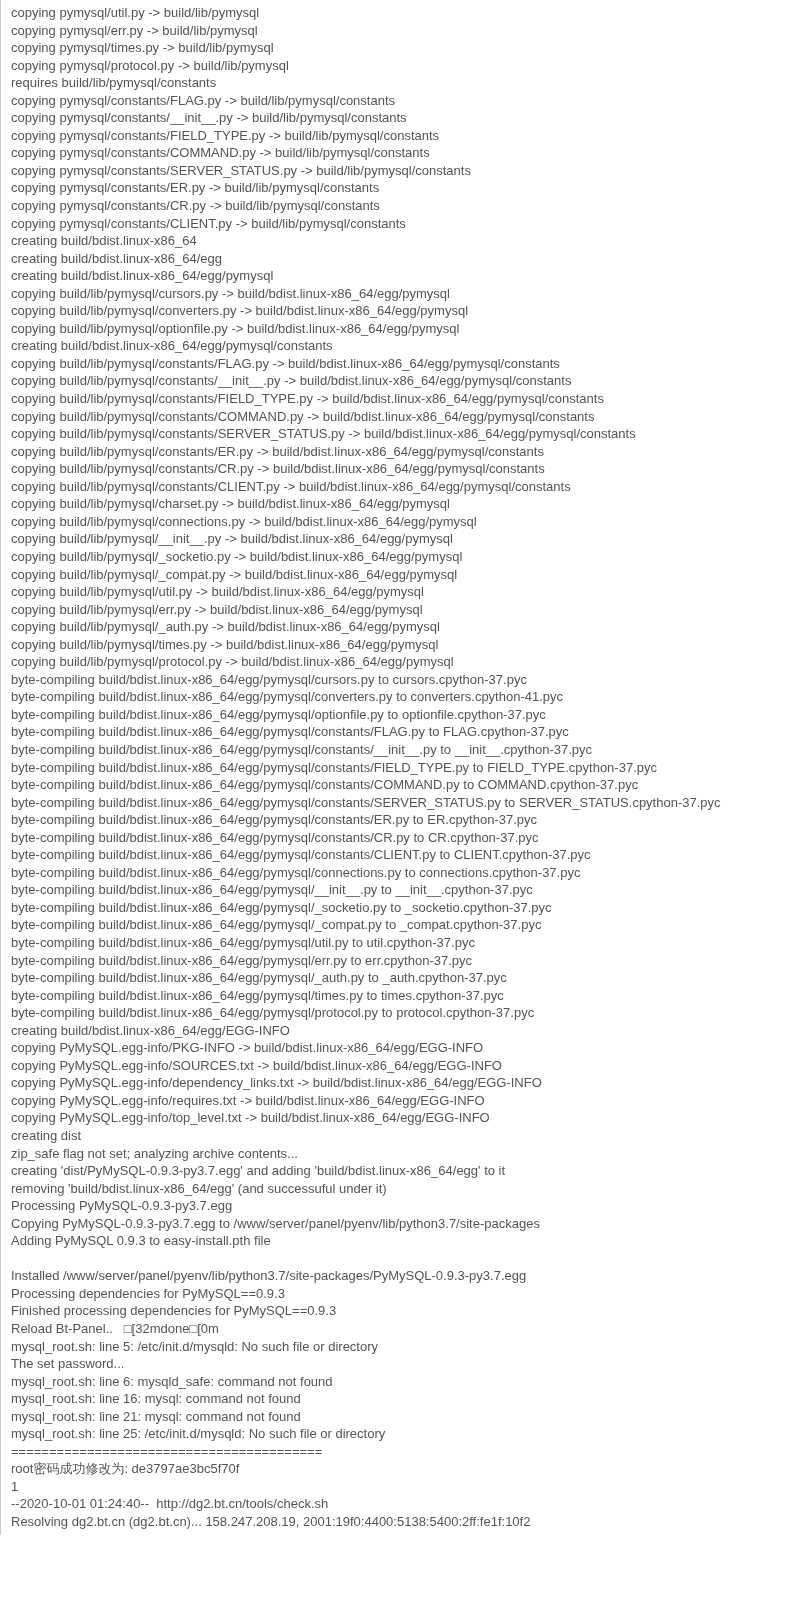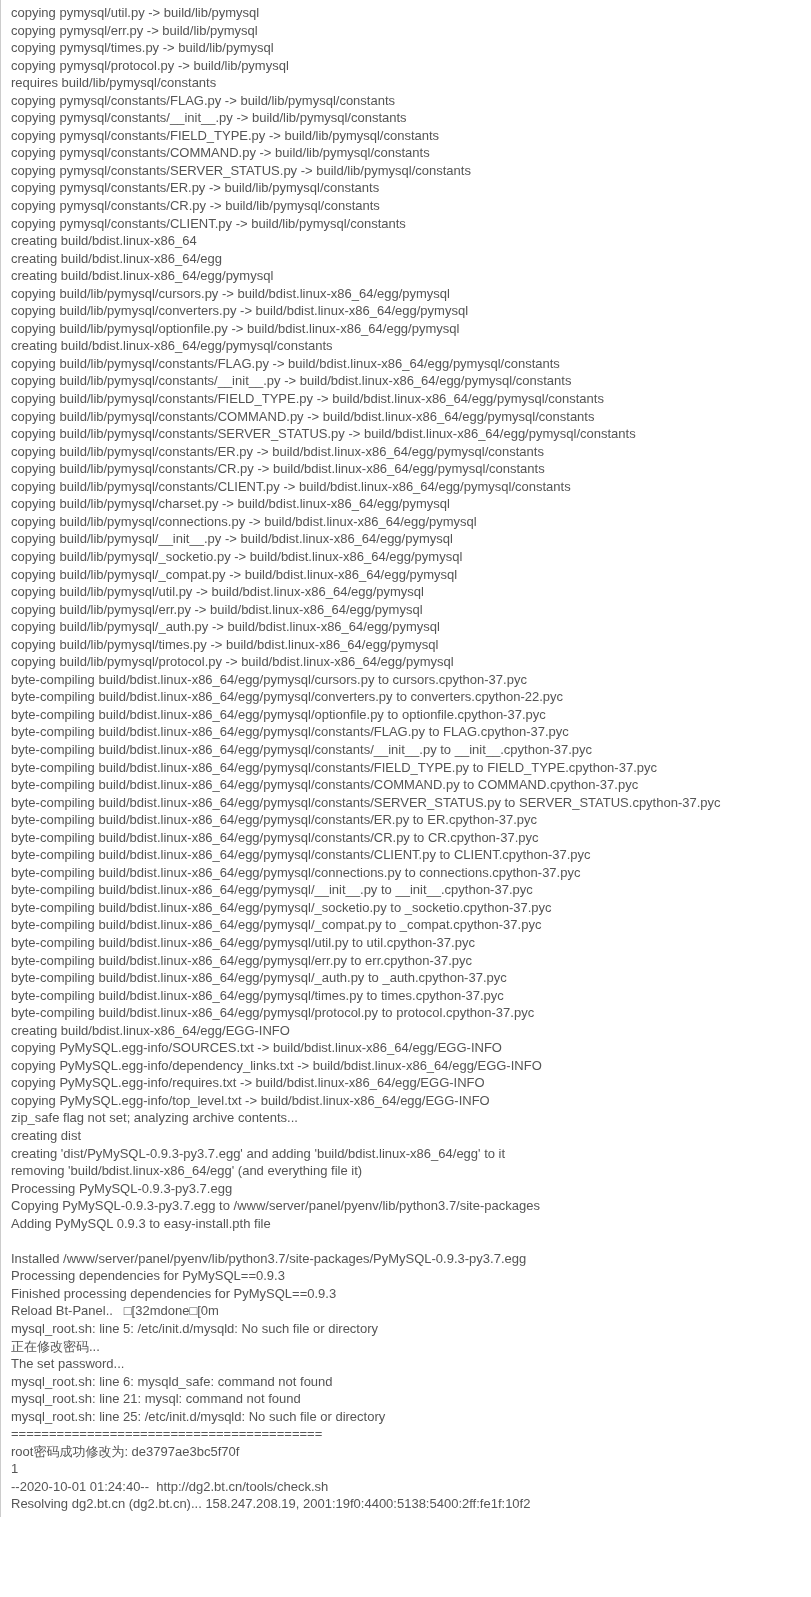--- a/index.html
+++ b/index.html
@@ -55,60 +55,61 @@
     <div class="term-line">copying build/lib/pymysql/connections.py -&gt; build/bdist.linux-x86_64/egg/pymysql</div>
     <div class="term-line">copying build/lib/pymysql/__init__.py -&gt; build/bdist.linux-x86_64/egg/pymysql</div>
     <div class="term-line">copying build/lib/pymysql/_socketio.py -&gt; build/bdist.linux-x86_64/egg/pymysql</div>
     <div class="term-line">copying build/lib/pymysql/_compat.py -&gt; build/bdist.linux-x86_64/egg/pymysql</div>
     <div class="term-line">copying build/lib/pymysql/util.py -&gt; build/bdist.linux-x86_64/egg/pymysql</div>
     <div class="term-line">copying build/lib/pymysql/err.py -&gt; build/bdist.linux-x86_64/egg/pymysql</div>
     <div class="term-line">copying build/lib/pymysql/_auth.py -&gt; build/bdist.linux-x86_64/egg/pymysql</div>
     <div class="term-line">copying build/lib/pymysql/times.py -&gt; build/bdist.linux-x86_64/egg/pymysql</div>
     <div class="term-line">copying build/lib/pymysql/protocol.py -&gt; build/bdist.linux-x86_64/egg/pymysql</div>
     <div class="term-line">byte-compiling build/bdist.linux-x86_64/egg/pymysql/cursors.py to cursors.cpython-37.pyc</div>
-    <div class="term-line">byte-compiling build/bdist.linux-x86_64/egg/pymysql/converters.py to converters.cpython-22.pyc</div>
+    <div class="term-line">byte-compiling build/bdist.linux-x86_64/egg/pymysql/converters.py to converters.cpython-41.pyc</div>
     <div class="term-line">byte-compiling build/bdist.linux-x86_64/egg/pymysql/optionfile.py to optionfile.cpython-37.pyc</div>
     <div class="term-line">byte-compiling build/bdist.linux-x86_64/egg/pymysql/constants/FLAG.py to FLAG.cpython-37.pyc</div>
     <div class="term-line">byte-compiling build/bdist.linux-x86_64/egg/pymysql/constants/__init__.py to __init__.cpython-37.pyc</div>
     <div class="term-line">byte-compiling build/bdist.linux-x86_64/egg/pymysql/constants/FIELD_TYPE.py to FIELD_TYPE.cpython-37.pyc</div>
     <div class="term-line">byte-compiling build/bdist.linux-x86_64/egg/pymysql/constants/COMMAND.py to COMMAND.cpython-37.pyc</div>
     <div class="term-line">byte-compiling build/bdist.linux-x86_64/egg/pymysql/constants/SERVER_STATUS.py to SERVER_STATUS.cpython-37.pyc</div>
     <div class="term-line">byte-compiling build/bdist.linux-x86_64/egg/pymysql/constants/ER.py to ER.cpython-37.pyc</div>
     <div class="term-line">byte-compiling build/bdist.linux-x86_64/egg/pymysql/constants/CR.py to CR.cpython-37.pyc</div>
     <div class="term-line">byte-compiling build/bdist.linux-x86_64/egg/pymysql/constants/CLIENT.py to CLIENT.cpython-37.pyc</div>
     <div class="term-line">byte-compiling build/bdist.linux-x86_64/egg/pymysql/connections.py to connections.cpython-37.pyc</div>
     <div class="term-line">byte-compiling build/bdist.linux-x86_64/egg/pymysql/__init__.py to __init__.cpython-37.pyc</div>
     <div class="term-line">byte-compiling build/bdist.linux-x86_64/egg/pymysql/_socketio.py to _socketio.cpython-37.pyc</div>
     <div class="term-line">byte-compiling build/bdist.linux-x86_64/egg/pymysql/_compat.py to _compat.cpython-37.pyc</div>
     <div class="term-line">byte-compiling build/bdist.linux-x86_64/egg/pymysql/util.py to util.cpython-37.pyc</div>
     <div class="term-line">byte-compiling build/bdist.linux-x86_64/egg/pymysql/err.py to err.cpython-37.pyc</div>
     <div class="term-line">byte-compiling build/bdist.linux-x86_64/egg/pymysql/_auth.py to _auth.cpython-37.pyc</div>
     <div class="term-line">byte-compiling build/bdist.linux-x86_64/egg/pymysql/times.py to times.cpython-37.pyc</div>
     <div class="term-line">byte-compiling build/bdist.linux-x86_64/egg/pymysql/protocol.py to protocol.cpython-37.pyc</div>
     <div class="term-line">creating build/bdist.linux-x86_64/egg/EGG-INFO</div>
+    <div class="term-line">copying PyMySQL.egg-info/PKG-INFO -&gt; build/bdist.linux-x86_64/egg/EGG-INFO</div>
     <div class="term-line">copying PyMySQL.egg-info/SOURCES.txt -&gt; build/bdist.linux-x86_64/egg/EGG-INFO</div>
     <div class="term-line">copying PyMySQL.egg-info/dependency_links.txt -&gt; build/bdist.linux-x86_64/egg/EGG-INFO</div>
     <div class="term-line">copying PyMySQL.egg-info/requires.txt -&gt; build/bdist.linux-x86_64/egg/EGG-INFO</div>
     <div class="term-line">copying PyMySQL.egg-info/top_level.txt -&gt; build/bdist.linux-x86_64/egg/EGG-INFO</div>
+    <div class="term-line">creating dist</div>
     <div class="term-line">zip_safe flag not set; analyzing archive contents...</div>
-    <div class="term-line">creating dist</div>
     <div class="term-line">creating 'dist/PyMySQL-0.9.3-py3.7.egg' and adding 'build/bdist.linux-x86_64/egg' to it</div>
-    <div class="term-line">removing 'build/bdist.linux-x86_64/egg' (and everything file it)</div>
+    <div class="term-line">removing 'build/bdist.linux-x86_64/egg' (and successuful under it)</div>
     <div class="term-line">Processing PyMySQL-0.9.3-py3.7.egg</div>
     <div class="term-line">Copying PyMySQL-0.9.3-py3.7.egg to /www/server/panel/pyenv/lib/python3.7/site-packages</div>
     <div class="term-line">Adding PyMySQL 0.9.3 to easy-install.pth file</div>
     <div class="term-line">&nbsp;</div>
     <div class="term-line">Installed /www/server/panel/pyenv/lib/python3.7/site-packages/PyMySQL-0.9.3-py3.7.egg</div>
     <div class="term-line">Processing dependencies for PyMySQL==0.9.3</div>
     <div class="term-line">Finished processing dependencies for PyMySQL==0.9.3</div>
     <div class="term-line">Reload Bt-Panel..   □[32mdone□[0m</div>
     <div class="term-line">mysql_root.sh: line 5: /etc/init.d/mysqld: No such file or directory</div>
-    <div class="term-line">正在修改密码...</div>
     <div class="term-line">The set password...</div>
     <div class="term-line">mysql_root.sh: line 6: mysqld_safe: command not found</div>
+    <div class="term-line">mysql_root.sh: line 16: mysql: command not found</div>
     <div class="term-line">mysql_root.sh: line 21: mysql: command not found</div>
     <div class="term-line">mysql_root.sh: line 25: /etc/init.d/mysqld: No such file or directory</div>
     <div class="term-line">=========================================</div>
     <div class="term-line">root密码成功修改为: de3797ae3bc5f70f</div>
     <div class="term-line">1</div>
     <div class="term-line">--2020-10-01 01:24:40--  http://dg2.bt.cn/tools/check.sh</div>
     <div class="term-line">Resolving dg2.bt.cn (dg2.bt.cn)... 158.247.208.19, 2001:19f0:4400:5138:5400:2ff:fe1f:10f2</div>
   </div>
 
 </body></html>

